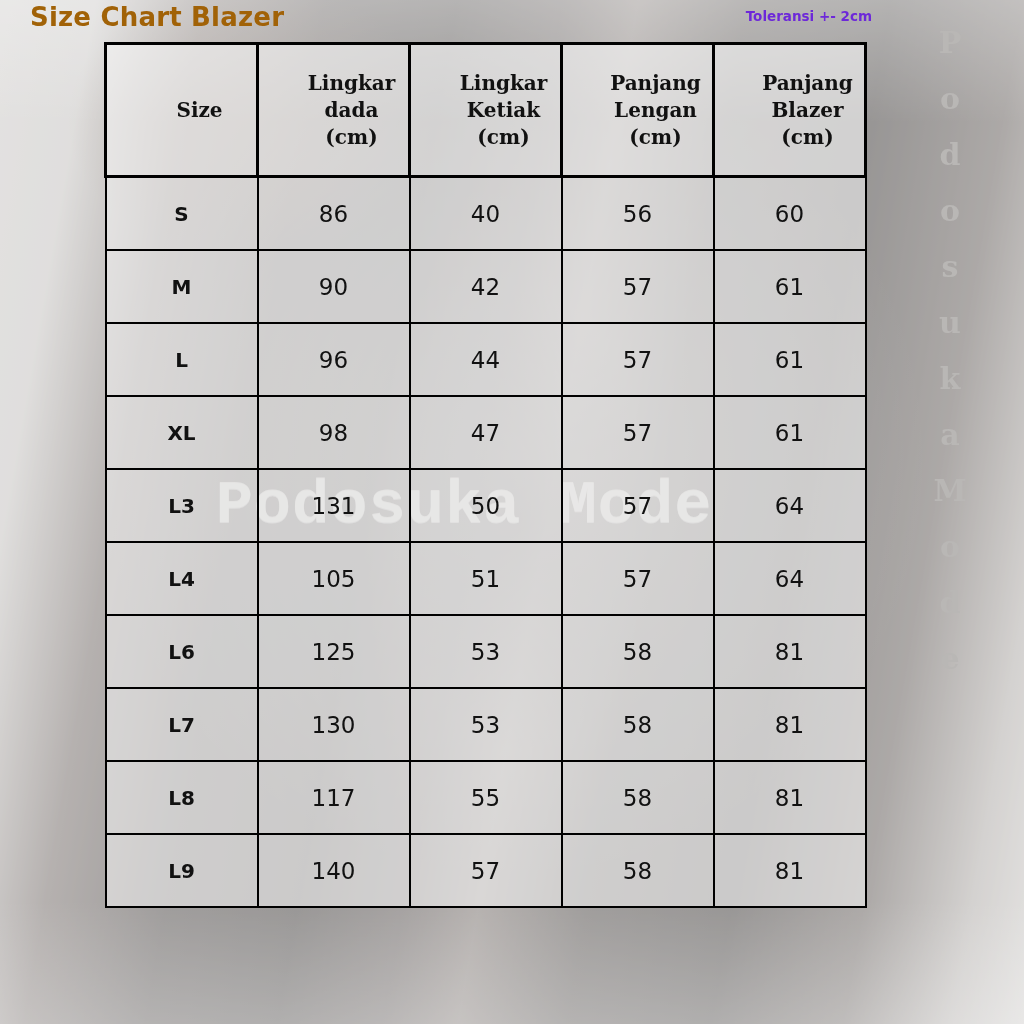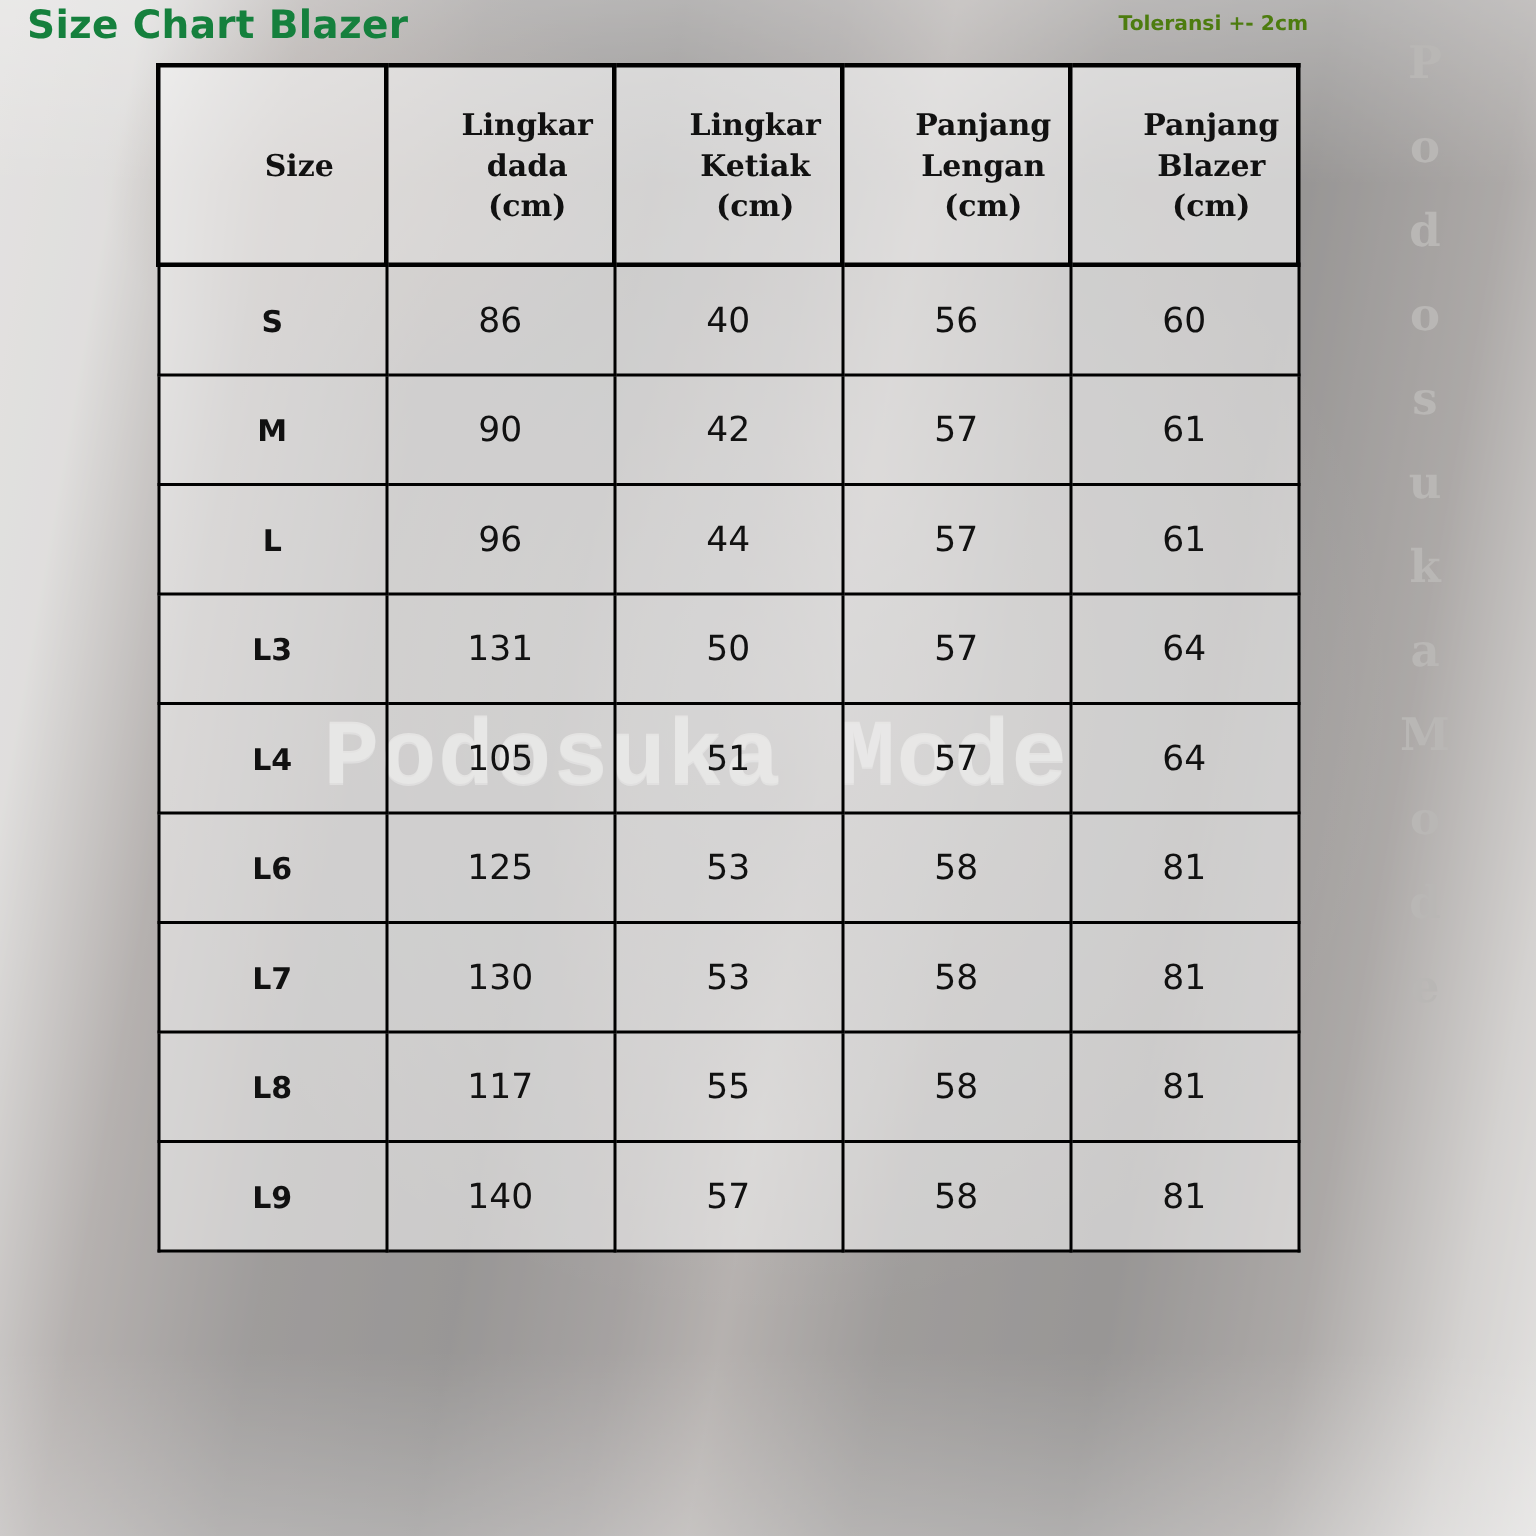--- a/index.html
+++ b/index.html
@@ -52,35 +52,35 @@
 
   
   #header {
     position: absolute;
     left: 0; top: 0;
     width: 1024px;
     height: 36px;
   }
   #chart-title {
     position: absolute;
-    left: 18px;
+    left: 30px;
     top: 2px;
     font-size: 26px;
     font-weight: bold;
-    color: #15803d;
+    color: #a16207;
     letter-spacing: 0.2px;
     white-space: nowrap;
   }
   #tolerance-note {
     position: absolute;
     right: 152px;
     top: 8px;
     font-size: 13.5px;
     font-weight: bold;
-    color: #4d7c0f;
+    color: #6d28d9;
     white-space: nowrap;
   }
 
   
   #vertical-brand {
     position: absolute;
     right: 44px;
     top: 28px;
     width: 60px;
     height: 980px;
@@ -242,20 +242,27 @@
           <td>61</td>
         </tr>
         <tr>
           <td class="size-cell">L</td>
           <td>96</td>
           <td>44</td>
           <td>57</td>
           <td>61</td>
         </tr>
         <tr>
+          <td class="size-cell">XL</td>
+          <td>98</td>
+          <td>47</td>
+          <td>57</td>
+          <td>61</td>
+        </tr>
+        <tr>
           <td class="size-cell">L3</td>
           <td>131</td>
           <td>50</td>
           <td>57</td>
           <td>64</td>
         </tr>
         <tr>
           <td class="size-cell">L4</td>
           <td>105</td>
           <td>51</td>

